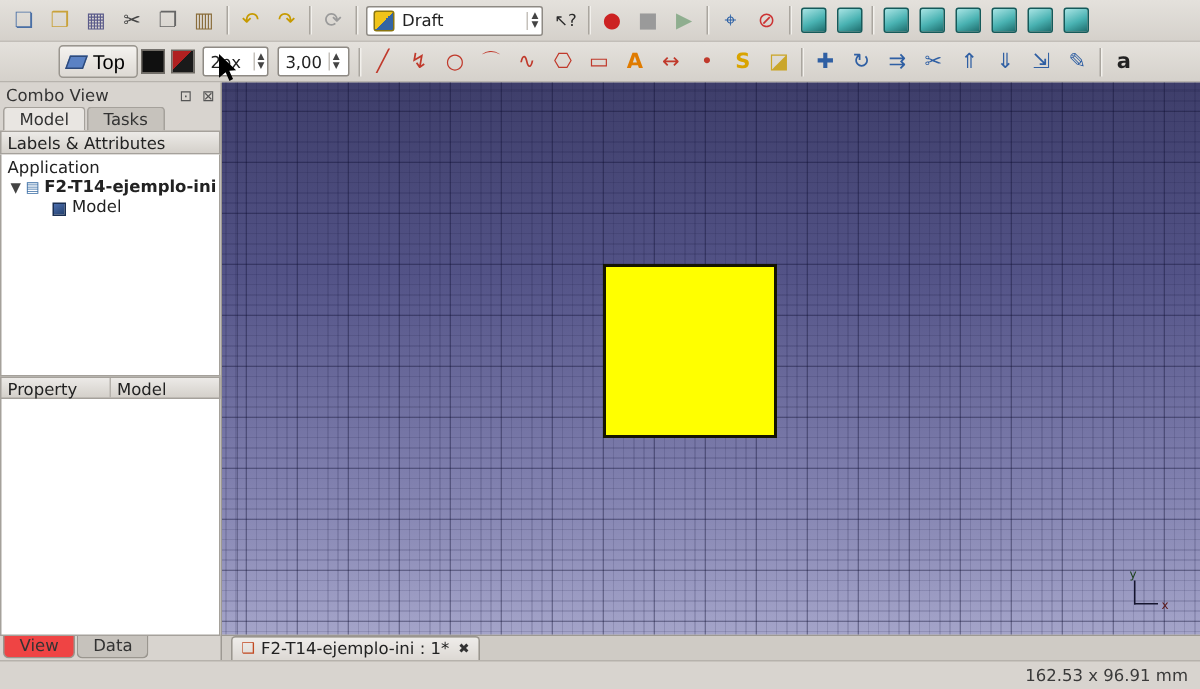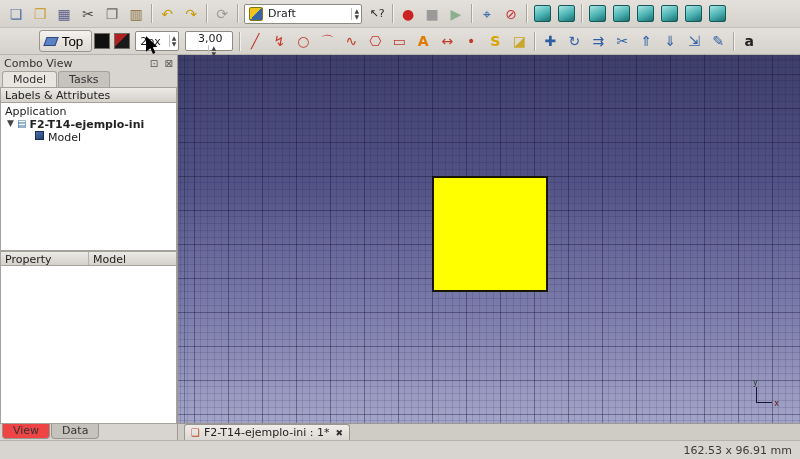--- a/index.html
+++ b/index.html
@@ -30,41 +30,41 @@
   .combo .val { flex:1; }
 
   .plane-btn { display:flex; align-items:center; gap:5px; height:22px; padding:0 8px 0 5px;
                background:linear-gradient(#f4f2ef,#ddd9d3); border:1px solid #9a968f; border-radius:3px; }
   .plane-icon { width:12px; height:9px; background:#5b82c4; border:1px solid #2e4a7a; transform:skewX(-20deg); }
   .swatch { width:16px; height:16px; border:1px solid #6f6b65; margin:0 2px; }
   .swatch.black { background:#101010; }
   .swatch.face { background:linear-gradient(135deg,#b02020 0 45%,#1a1a1a 45% 100%); }
   .width-combo { width:44px; }
   .spinbox { display:flex; align-items:center; background:#fff; border:1px solid #8e8a84;
-             border-radius:2px; height:20px; padding:0 2px 0 4px; margin:0 3px; width:48px;flex-direction:column; }
+             border-radius:2px; height:20px; padding:0 2px 0 4px; margin:0 3px; width:48px; }
 
   
   .cursor { position:absolute; left:146px; top:36px; width:12px; height:18px; z-index:60; background:#000;
             clip-path:polygon(0 0, 0 88%, 37% 68%, 58% 100%, 78% 93%, 57% 62%, 95% 60%); }
 
   
   .main { position:absolute; top:55px; left:0; right:0; bottom:19px; display:flex; }
 
-  .left-panel { width:178px; background:#d8d4cf; border-right:1px solid #9d9993; display:flex; flex-direction:column; }
+  .left-panel { width:148px; background:#d8d4cf; border-right:1px solid #9d9993; display:flex; flex-direction:column; }
   .dock-title { height:16px; display:flex; align-items:center; padding:0 4px; color:#333; }
   .dock-title .t { flex:1; }
   .dock-btns span { font-size:10px; color:#555; margin-left:3px; }
   .cv-tabs { display:flex; height:17px; padding-left:2px; border-bottom:1px solid #a5a19b; }
   .cv-tab { padding:1px 10px 0; border:1px solid #a5a19b; border-bottom:none;
             border-radius:3px 3px 0 0; background:#c6c2bc; color:#333; margin-right:1px; }
   .cv-tab.active { background:#e9e6e2; font-weight:normal; }
   .tree-header { height:15px; background:linear-gradient(#eceae7,#d4d0ca); border:1px solid #a5a19b;
                  border-top:none; padding:1px 4px; color:#222; }
   .tree-area { height:148px; background:#fff; border:1px solid #a5a19b; border-top:none; padding:2px 0; overflow:hidden; }
-  .tree-row { display:flex; align-items:flex-start; height:13px; padding-left:4px; white-space:nowrap; }
+  .tree-row { display:flex; align-items:flex-end; height:13px; padding-left:4px; white-space:nowrap; }
   .tree-row.doc { padding-left:6px; }
   .tree-row.cube-row { padding-left:34px; }
   .expander { font-size:9px; color:#444; width:10px; }
   .doc-icon { color:#3b6ea5; font-size:10px; margin-right:3px; }
   .tree-cube-icon { width:9px; height:9px; margin-right:4px;
                     background:linear-gradient(145deg,#4d6faf,#22406e); border:1px solid #1a2f52; }
   .prop-header { display:flex; height:15px; background:linear-gradient(#eceae7,#d4d0ca);
                  border:1px solid #a5a19b; color:#222; }
   .prop-col { flex:1; padding:1px 4px; border-right:1px solid #b5b1ab; }
   .prop-col:last-child { border-right:none; }

